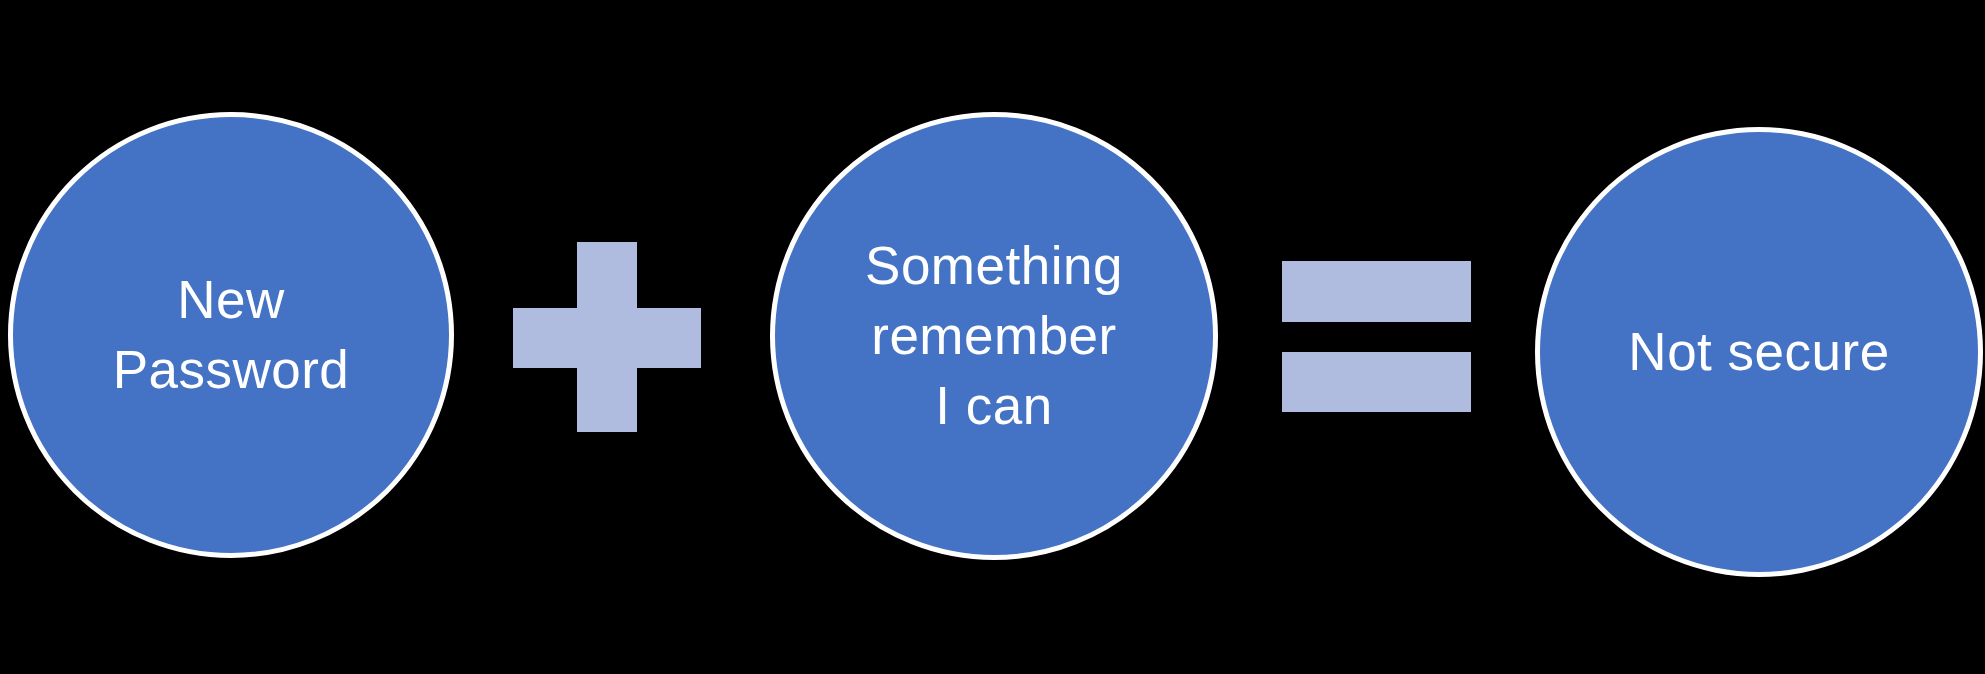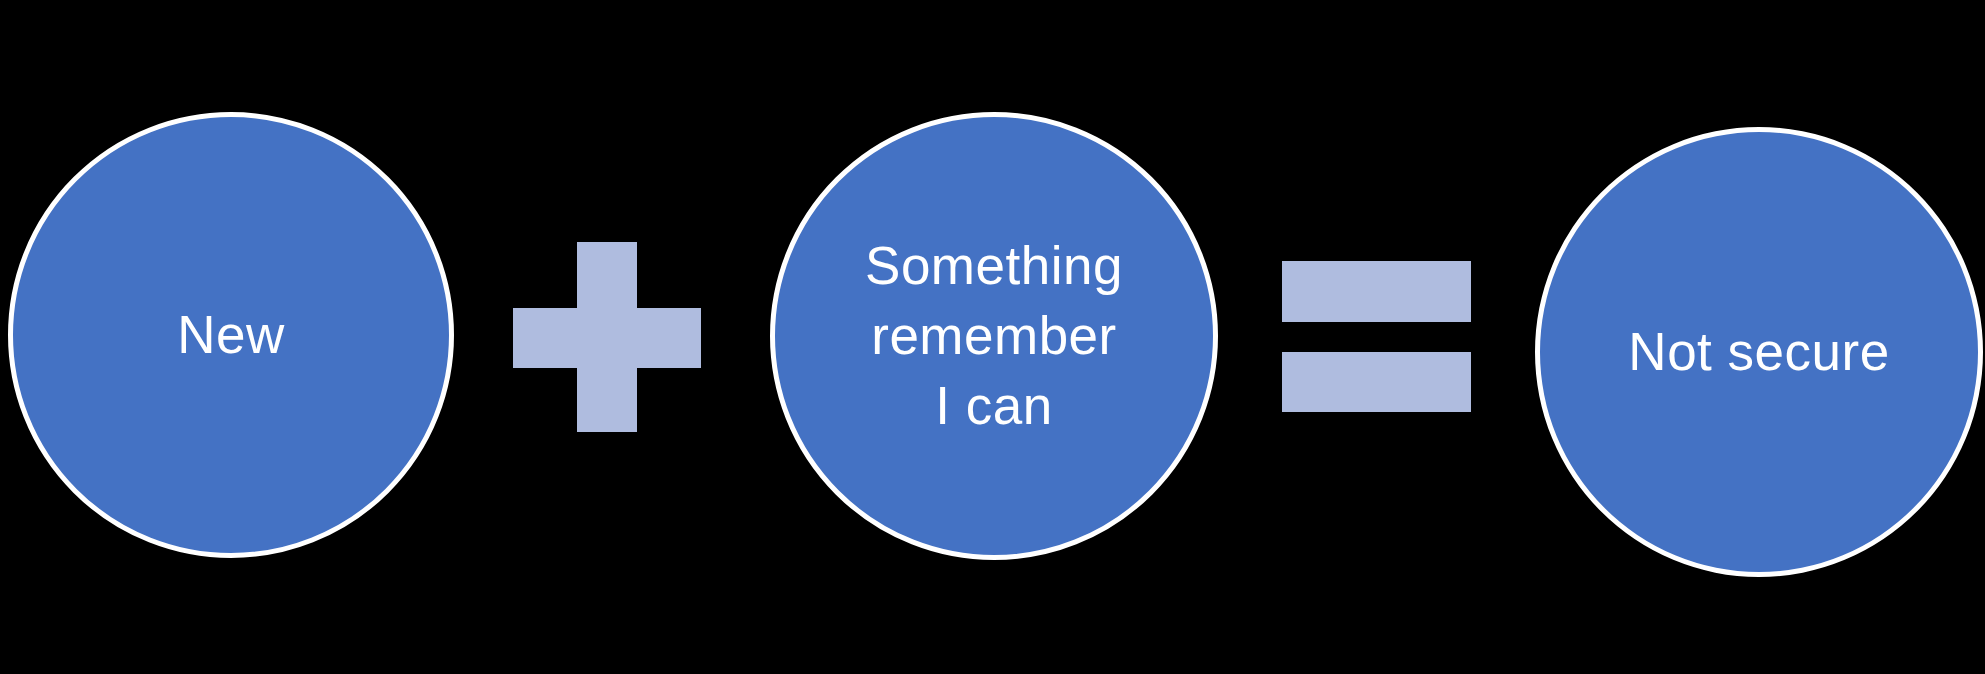--- a/index.html
+++ b/index.html
@@ -53,20 +53,21 @@
   .equals-bar2 { left: 0; top: 91px; width: 189px; height: 60px; }
 </style>
 </head>
 <body>
 
 <div class="canvas">
 
   <div class="circle circle-1">
     <div class="circle-text">
       <span class="line">New</span>
+      <span class="line">Password</span>
     </div>
   </div>
 
   <div class="operator plus-op">
     <div class="op-bar plus-v"></div>
     <div class="op-bar plus-h"></div>
   </div>
 
   <div class="circle circle-2">
     <div class="circle-text">

